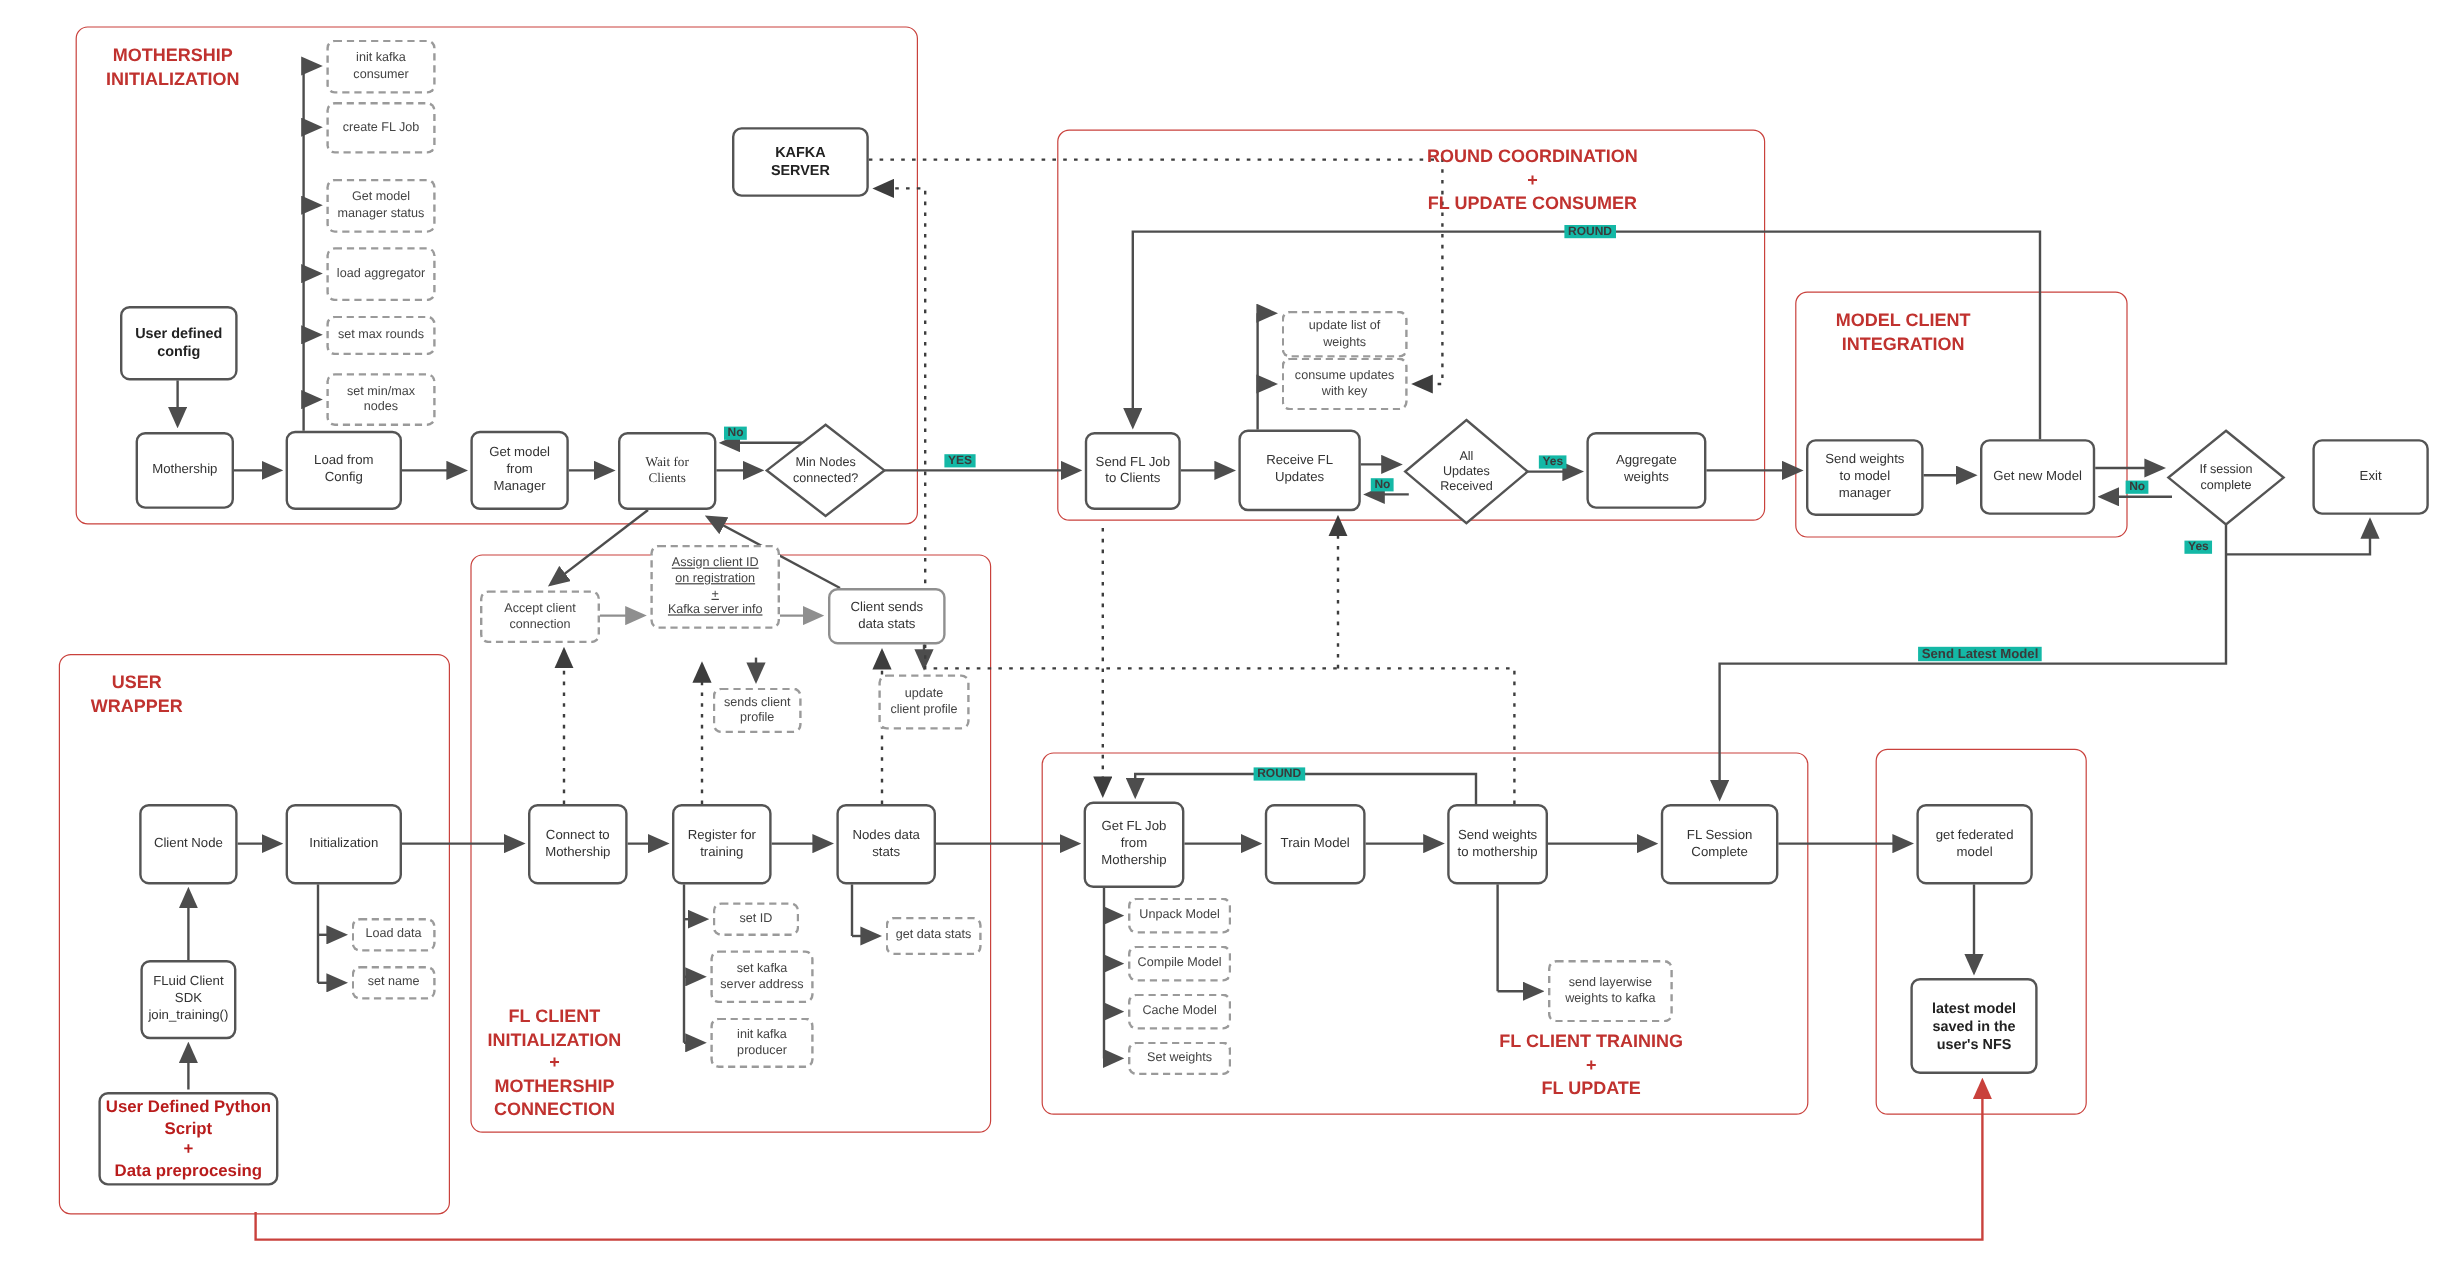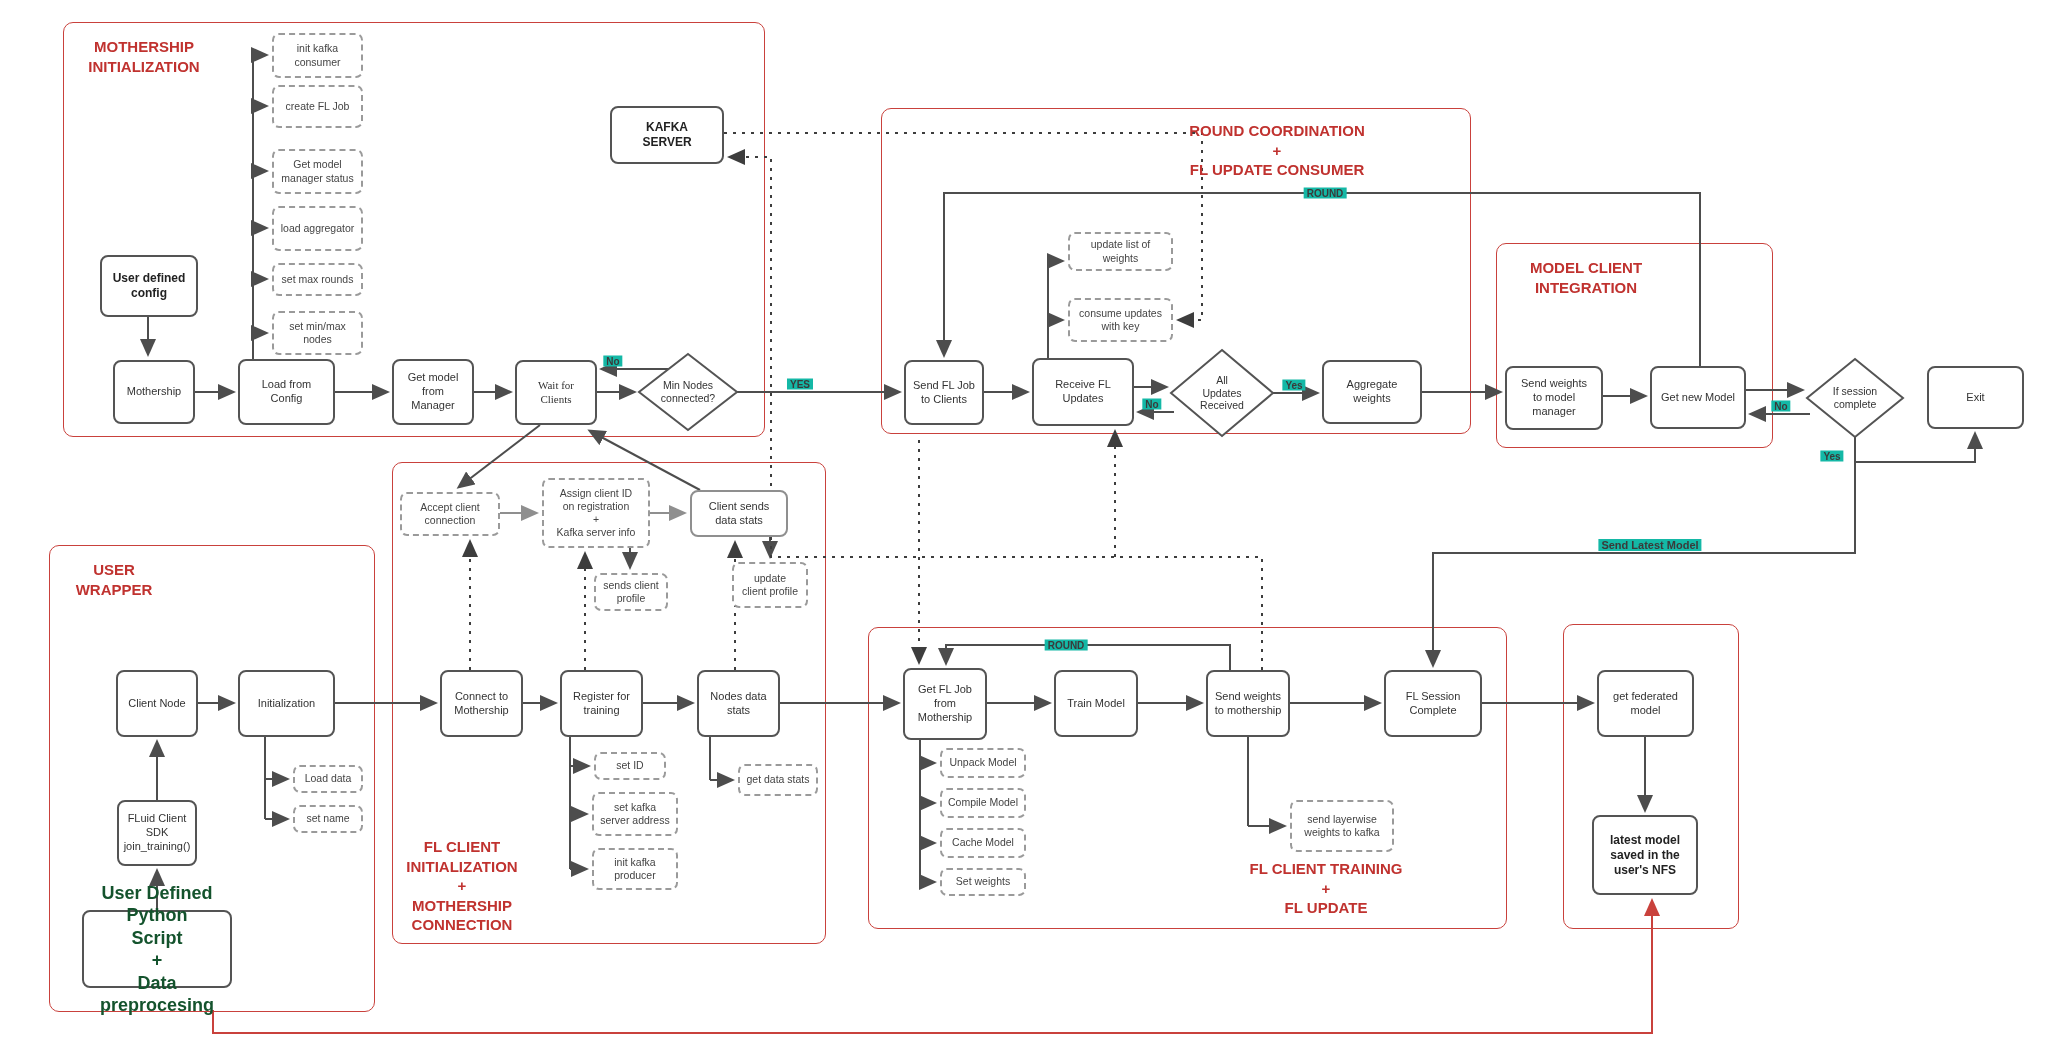--- a/index.html
+++ b/index.html
@@ -8,21 +8,21 @@
   .section{position:absolute;border:1.6px solid #c9413c;border-radius:10px;z-index:1;}
   .sec-title{position:absolute;transform:translate(-50%,-50%);color:#c0322f;font-weight:bold;
              font-size:15px;line-height:1.3;text-align:center;white-space:pre-line;z-index:4;}
   svg#wires{position:absolute;left:0;top:0;z-index:2;}
   .node{position:absolute;display:flex;align-items:center;justify-content:center;text-align:center;
         white-space:pre-line;background:#fff;z-index:3;line-height:1.25;}
   .n0{border:2px solid #545454;border-radius:8px;font-size:11px;color:#333;}
   .n1{border:2px solid #545454;border-radius:8px;font-size:12px;font-weight:bold;color:#222;}
   .n2{border:2px dashed #9a9a9a;border-radius:7px;font-size:10.5px;color:#444;}
   .n3{border:2px solid #8f8f8f;border-radius:8px;font-size:11px;color:#333;}
-  .n4{border:2px solid #545454;border-radius:8px;font-size:18px;font-weight:bold;color:#14532d;}
+  .n4{border:2px solid #545454;border-radius:8px;font-size:14px;font-weight:bold;color:#b91c1c;}
   .dlabel{position:absolute;transform:translate(-50%,-50%);text-align:center;white-space:pre-line;
           font-size:10.5px;color:#333;z-index:4;line-height:1.2;pointer-events:none;}
   .elabel{position:absolute;transform:translate(-50%,-50%);font-size:10px;font-weight:bold;color:#3a3a3a;
           background:#14b8a6;padding:0 3px;z-index:4;white-space:nowrap;}
   .elabel.big{font-size:11px;}
 </style>
 </head>
 <body>
 
 <div id="canvas">
@@ -160,21 +160,21 @@
     <div class="node n2" style="left: 272px; top: 206px; width: 87px; height: 41px;">load aggregator</div>
     <div class="node n2" style="left: 272px; top: 263px; width: 87px; height: 29px;">set max rounds</div>
     <div class="node n2" style="left: 272px; top: 311px; width: 87px; height: 40px;">set min/max
 nodes</div>
     <div class="node n0" style="left: 904px; top: 360px; width: 76px; height: 61px;">Send FL Job
 to Clients</div>
     <div class="node n0" style="left: 1032px; top: 358px; width: 98px; height: 64px;">Receive FL
 Updates</div>
     <div class="node n0" style="left: 1322px; top: 360px; width: 96px; height: 60px;">Aggregate
 weights</div>
-    <div class="node n2" style="left: 1068px; top: 232px; width: 101px; height: 35px;">update list of
+    <div class="node n2" style="left: 1068px; top: 259px; width: 101px; height: 35px;">update list of
 weights</div>
     <div class="node n2" style="left: 1068px; top: 298px; width: 101px; height: 40px;">consume updates
 with key</div>
     <div class="node n0" style="left: 1505px; top: 366px; width: 94px; height: 60px;">Send weights
 to model
 manager</div>
     <div class="node n0" style="left: 1650px; top: 366px; width: 92px; height: 59px;">Get new Model</div>
     <div class="node n0" style="left: 1927px; top: 366px; width: 93px; height: 59px;">Exit</div>
     <div class="node n0" style="left: 116px; top: 670px; width: 78px; height: 63px;">Client Node</div>
     <div class="node n0" style="left: 238px; top: 670px; width: 93px; height: 63px;">Initialization</div>
@@ -182,21 +182,21 @@
     <div class="node n2" style="left: 293px; top: 805px; width: 66px; height: 24px;">set name</div>
     <div class="node n0" style="left: 117px; top: 800px; width: 76px; height: 62px;">FLuid Client
 SDK
 join_training()</div>
     <div class="node n4" style="left: 82px; top: 910px; width: 146px; height: 74px;">User Defined Python
 Script
 +
 Data preprocesing</div>
     <div class="node n2" style="left: 400px; top: 492px; width: 96px; height: 40px;">Accept client
 connection</div>
-    <div class="node n2" style="left: 542px; top: 478px; width: 104px; height: 66px;">Assign client ID
+    <div class="node n2" style="left: 542px; top: 454px; width: 104px; height: 66px; text-decoration: underline;">Assign client ID
 on registration
 +
 Kafka server info</div>
     <div class="node n2" style="left: 594px; top: 573px; width: 70px; height: 34px;">sends client
 profile</div>
     <div class="node n3" style="left: 690px; top: 490px; width: 94px; height: 43px;">Client sends
 data stats</div>
     <div class="node n2" style="left: 732px; top: 562px; width: 72px; height: 42px;">update
 client profile</div>
     <div class="node n0" style="left: 440px; top: 670px; width: 79px; height: 63px;">Connect to

